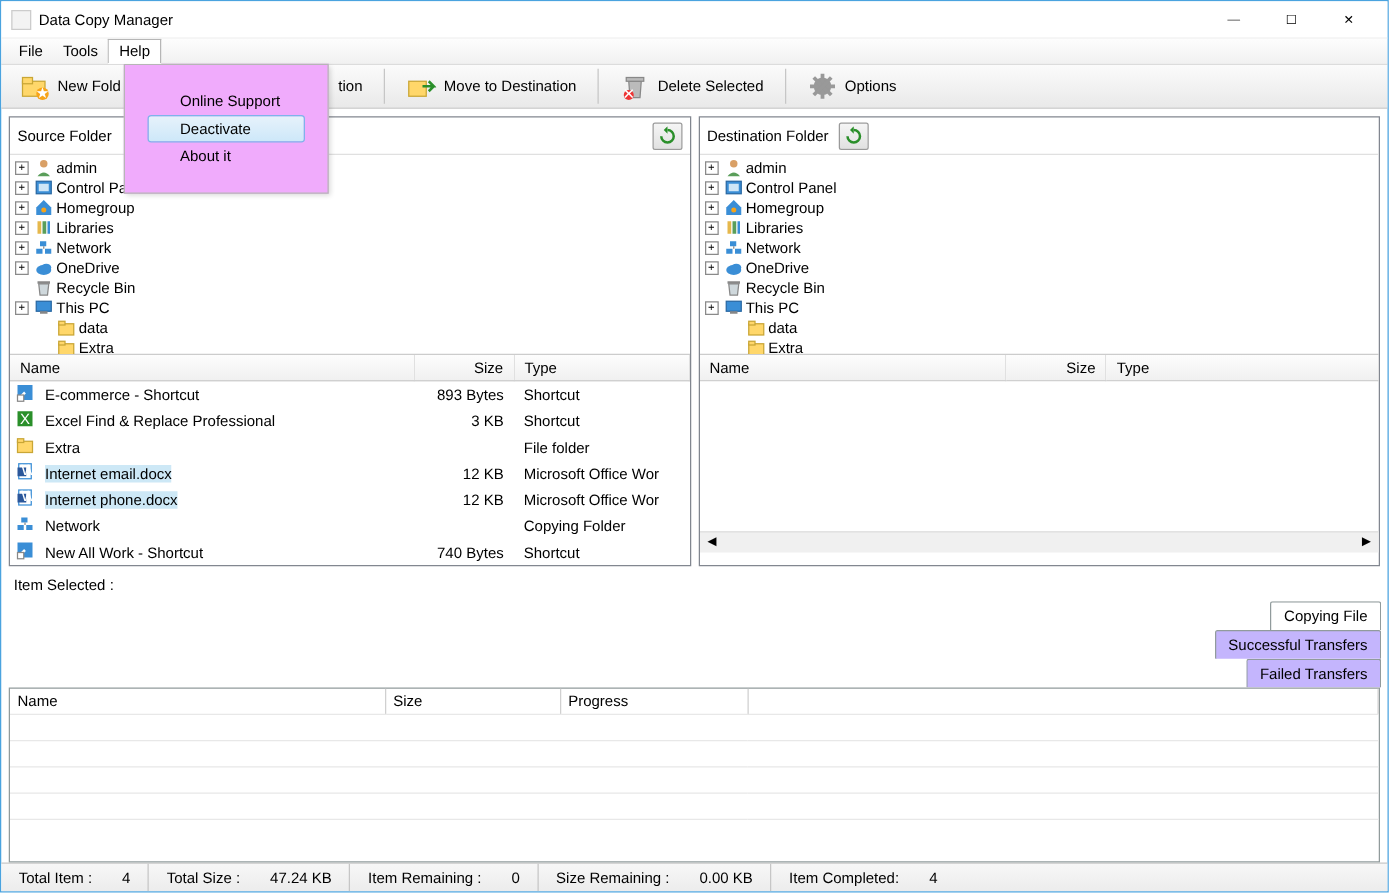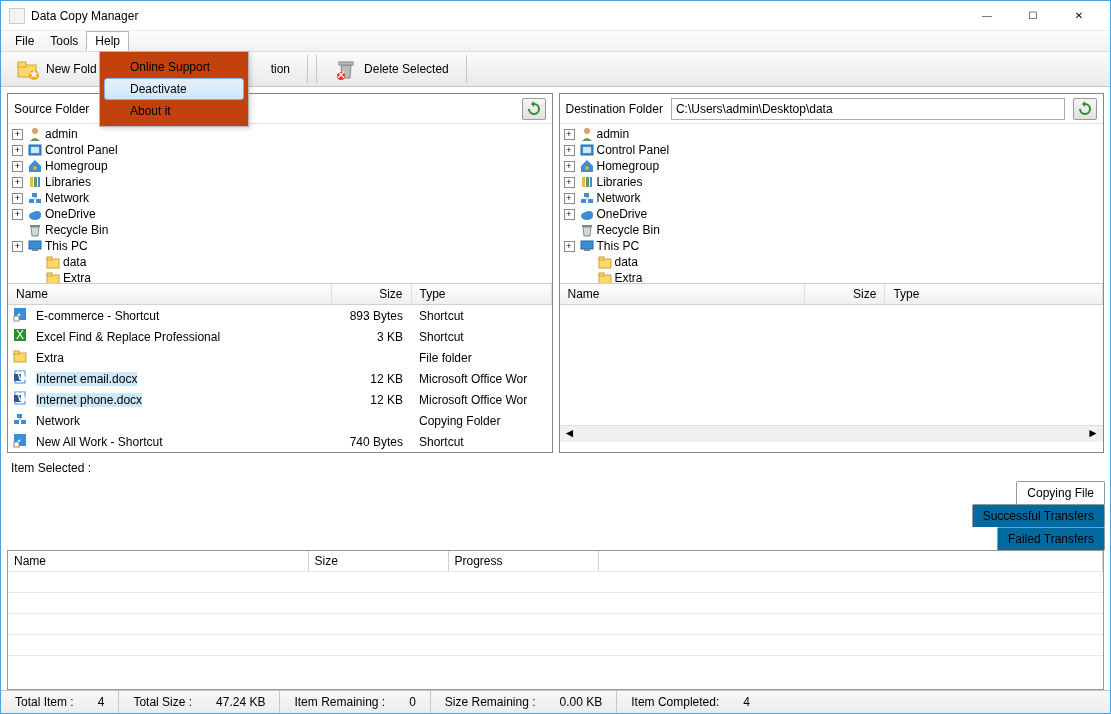--- a/index.html
+++ b/index.html
@@ -4,21 +4,21 @@
 <style>
   * { box-sizing: border-box; font-family: "Segoe UI", Tahoma, sans-serif; font-size: 12px; }
   body { margin: 0; background: #fff; width: 1111px; height: 714px; border: 1px solid #4aa3df; display: flex; flex-direction: column; overflow: hidden; }
   .titlebar { height: 30px; display: flex; align-items: center; padding: 0 8px; background: #fff; border-bottom: 1px solid #eee; }
   .titlebar .icon { width: 16px; height: 16px; background: #f3f3f3; border: 1px solid #ccc; margin-right: 6px;}
   .titlebar .title { flex: 1; color: #000; font-size: 12px; }
   .winbtn { width: 46px; height: 30px; display:flex; align-items:center; justify-content:center; font-family: "Segoe MDL2 Assets","Segoe UI Symbol"; font-size:10px;}
   .menubar { height: 22px; display:flex; align-items:center; padding: 0 6px; background: linear-gradient(#fdfdfd,#f1f1f1); border-bottom:1px solid #dcdcdc;}
   .menubar .menuitem { padding: 2px 8px; cursor:pointer;}
   .menubar .menuitem.open{ background:#fff; border:1px solid #b6b6b6; border-bottom:1px solid #fff; position:relative; z-index:20;}
-  .dropdown { position:absolute; top:51px; left:99px; background:#c2410c; border:1px solid #b6b6b6; box-shadow:2px 2px 4px rgba(0,0,0,.15); z-index:19; min-width:150px; padding:4px;}
+  .dropdown { position:absolute; top:51px; left:99px; background:#f0abfc; border:1px solid #b6b6b6; box-shadow:2px 2px 4px rgba(0,0,0,.15); z-index:19; min-width:150px; padding:18px;}
   .dropdown .ditem{padding:4px 20px 4px 26px; white-space:nowrap;cursor:pointer;}
   .dropdown .ditem.sel{background:linear-gradient(#e6f2fb,#cde8f9); border:1px solid #7eb4ea;border-radius:3px;padding:3px 19px 3px 25px;}
   .toolbar{height:40px;background:linear-gradient(#fbfbfb,#e9e9e9);border-bottom:1px solid #c6c6c6;display:flex;align-items:center;padding:0 4px;gap:4px;}
   .tbtn{display:flex;align-items:center;gap:6px;padding:4px 10px;border:1px solid transparent;border-radius:3px;cursor:pointer;}
   .tsep{width:1px;height:28px;background:#c6c6c6;margin:0 2px;}
   .ticon{width:24px;height:24px;display:flex;align-items:center;justify-content:center;}
   .panels{display:flex;gap:6px;padding:6px;height:400px;}
   .panel{flex:1;border:1px solid #828790;background:#fff;display:flex;flex-direction:column;position:relative;}
   .panelhead{height:30px;border-bottom:1px solid #e0e0e0;display:flex;align-items:center;padding:0 6px;gap:8px;}
   .panelhead .lbl{white-space:nowrap;}
@@ -32,21 +32,21 @@
   .files{flex:1;overflow:auto;}
   .files table{width:100%;border-collapse:collapse;}
   .files th{background:linear-gradient(#fdfdfd,#f0f0f0);text-align:left;padding:3px 8px;border-right:1px solid #e0e0e0;border-bottom:1px solid #d0d0d0;font-weight:normal;position:sticky;top:0;}
   .files th.size{text-align:right;}
   .files td{padding:1px 8px;white-space:nowrap;}
   .files td.size{text-align:right;}
   .files td.iconcell{width:18px;padding:1px 0 1px 4px;}
   .itemsel{padding:2px 10px 6px;}
   .tabs{padding:0 6px;}
   .tabstrip{display:flex;align-items:flex-end;flex-direction:column;}
-  .tab{padding:4px 10px;border:1px solid #919b9c;border-bottom:none;background:#0369a1;margin-right:-1px;border-radius:2px 2px 0 0;cursor:pointer;}
+  .tab{padding:4px 10px;border:1px solid #919b9c;border-bottom:none;background:#c4b5fd;margin-right:-1px;border-radius:2px 2px 0 0;cursor:pointer;}
   .tab.active{background:#fff;position:relative;z-index:2;}
   .tabbody{border:1px solid #919b9c;background:#fff;height:140px;position:relative;}
   .tabbody table{width:100%;border-collapse:collapse;}
   .tabbody th,.tabbody td{text-align:left;padding:3px 6px;border-bottom:1px solid #e8e8e8;font-weight:normal;}
   .tabbody th{border-right:1px solid #d0d0d0;}
   .progressbar{height:14px;background:linear-gradient(#3fc83f,#18a818);width:100%;}
   .statusbar{height:28px;border-top:1px solid #c6c6c6;background:linear-gradient(#f7f7f7,#ececec);display:flex;align-items:center;}
   .statusbar .cell{padding:0 14px;border-right:1px solid #c6c6c6;height:100%;display:flex;align-items:center;gap:24px;}
   .statusbar .cell:last-child{border-right:none;}
   .hl{background:#cde8f6;}
@@ -84,33 +84,57 @@
           <text x="18" y="21" text-anchor="middle" fill="#fff" font-size="8">★</text>
         </svg>
       </span>
     <span>New Fold</span>
   </div>
   <div style="width:144px"></div>
   <div class="tbtn">
     <span>tion</span>
   </div>
   <div class="tsep"></div>
+  <div class="tbtn">
+    <span class="ticon">
+        <svg width="24" height="24">
+          <rect x="2" y="8" width="14" height="12" fill="#ffd76a" stroke="#c9a635"></rect>
+          <path d="M13 12 L22 12 L18 8 M22 12 L18 16" stroke="#2a8f2a" stroke-width="2" fill="none"></path>
+        </svg>
+      </span>
+    <span>Move to Destination</span>
+  </div>
   <div class="tsep"></div>
   <div class="tbtn">
     <span class="ticon">
         <svg width="24" height="24">
           <path d="M7 8 H17 L16 21 H8 Z" fill="#bbb" stroke="#888"></path>
           <rect x="5" y="5" width="14" height="3" fill="#bbb" stroke="#888"></rect>
           <circle cx="7" cy="19" r="4" fill="#e33"></circle>
           <text x="7" y="22" text-anchor="middle" fill="#fff" font-size="7">✕</text>
         </svg>
       </span>
     <span>Delete Selected</span>
   </div>
   <div class="tsep"></div>
+  <div class="tbtn">
+    <span class="ticon">
+        <svg width="24" height="24">
+          <circle cx="12" cy="12" r="7" fill="#999"></circle>
+          <circle cx="12" cy="12" r="3" fill="#ddd"></circle>
+          <g stroke="#999" stroke-width="3">
+            <line x1="12" y1="2" x2="12" y2="22"></line>
+            <line x1="2" y1="12" x2="22" y2="12"></line>
+            <line x1="5" y1="5" x2="19" y2="19"></line>
+            <line x1="19" y1="5" x2="5" y2="19"></line>
+          </g>
+        </svg>
+      </span>
+    <span>Options</span>
+  </div>
 </div>
 
 <div class="panels">
 
   <div class="panel">
     <div class="panelhead">
       <span class="lbl">Source Folder</span>
       <input type="text" style="visibility: hidden;" value="">
       <div class="refreshbtn">
           <svg width="16" height="16">
@@ -304,21 +328,20 @@
               <td>Shortcut</td>
             </tr>
           </tbody>
       </table>
     </div>
   </div>
 
   <div class="panel">
     <div class="panelhead">
       <span class="lbl">Destination Folder</span>
-      <input type="text" value="C:\Users\admin\Desktop\data" style="">
       <div class="refreshbtn">
           <svg width="16" height="16">
             <path d="M8 3 A5 5 0 1 1 3 8" stroke="#2a8f2a" stroke-width="2" fill="none"></path>
             <path d="M8 0 L8 6 L5 3 Z" fill="#2a8f2a"></path>
           </svg>
         </div>
     </div>
     <div class="tree" id="dst-tree">
         <div class="row" style="padding-left: 0px;">
           <span class="expander">+</span>

